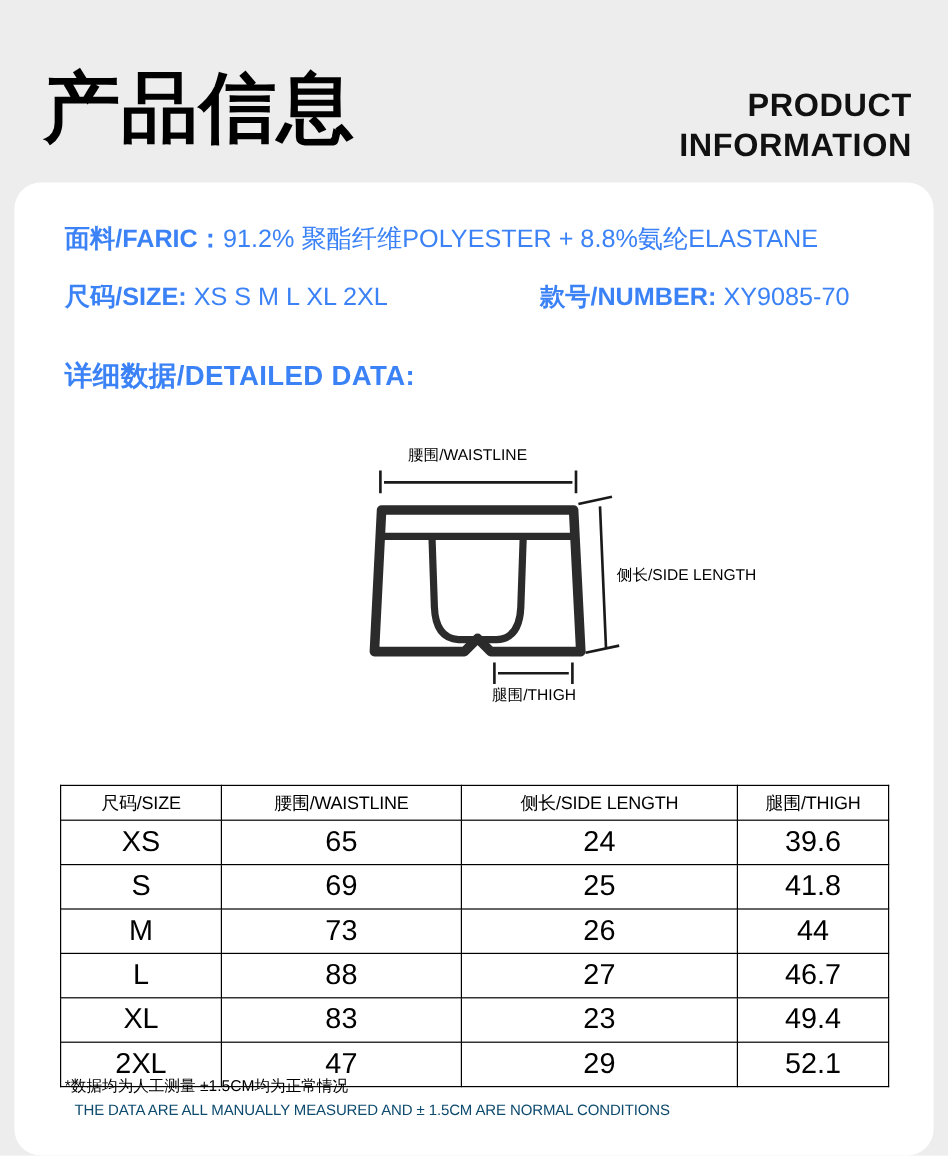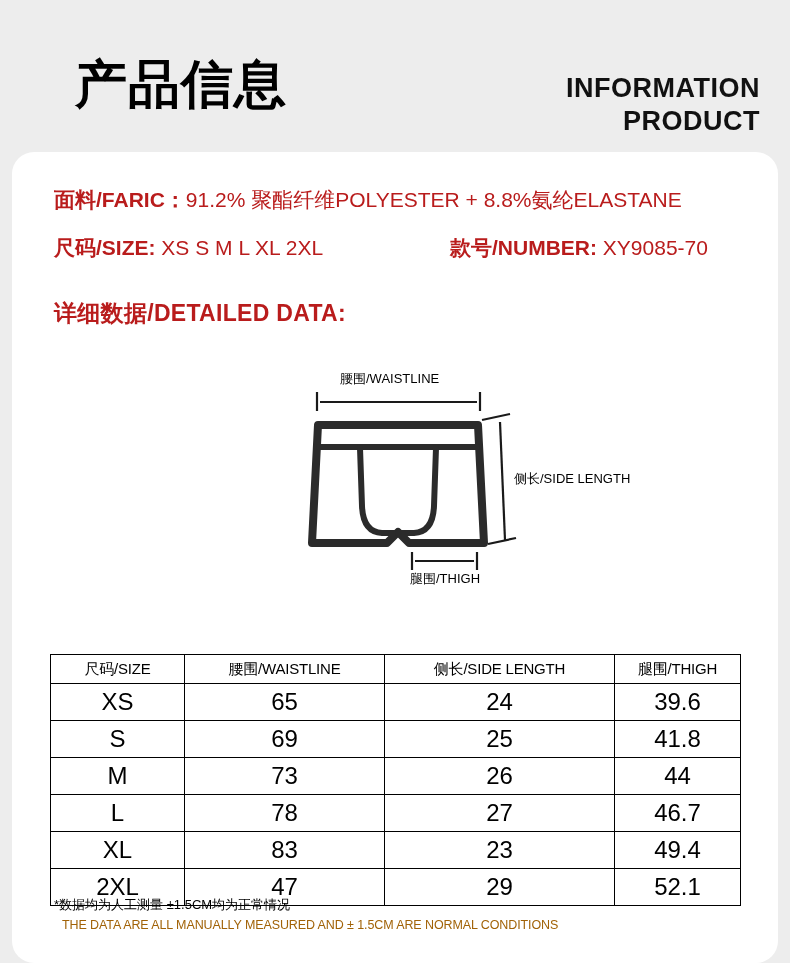--- a/index.html
+++ b/index.html
@@ -21,27 +21,26 @@
     position: absolute;
     left: 0; top: 0;
     width: 790px;
     height: 152px;
     background: #ededed;
   }
   .header-title {
     position: absolute;
     left: 36px;
     top: 58px;
-    font-size: 52px;
+    font-size: 64px;
     font-weight: bold;
     letter-spacing: 1px;
     line-height: 1;
     color: #000;
     white-space: nowrap;
-    margin-left: 39px;
   }
   .header-en {
     position: absolute;
     right: 30px;
     top: 72px;
     text-align: right;
     font-size: 27px;
     font-weight: bold;
     line-height: 1.22;
     letter-spacing: 0.5px;
@@ -59,21 +58,21 @@
     background: #ffffff;
     border-radius: 22px 22px 22px 22px;
   }
 
   
   .spec {
     position: absolute;
     white-space: nowrap;
     font-size: 21px;
     line-height: 1;
-    color: #b91c1c;
+    color: #3b82f6;
   }
   .spec .lbl { font-weight: bold; }
   .spec-fabric { left: 42px; top: 37px; }
   .spec-size   { left: 42px; top: 85px; }
   .spec-number { left: 438px; top: 85px; }
   .spec-detail {
     left: 42px; top: 150px;
     font-size: 23px;
     font-weight: bold;
     letter-spacing: 0.3px;
@@ -137,33 +136,33 @@
     font-size: 13px;
     line-height: 1.25;
     color: #000;
     white-space: nowrap;
   }
   .footnote-en {
     margin-top: 5px;
     margin-left: 8px;
     font-size: 12.5px;
     line-height: 1.25;
-    color: #a16207;
+    color: #0c4a6e;
     letter-spacing: -0.1px;
     white-space: nowrap;
   }
 </style>
 </head>
 <body>
 
 <div class="header">
   <div class="header-title">产品信息</div>
   <div class="header-en">
+    <span>PRODUCT</span>
     <span>INFORMATION</span>
-    <span>PRODUCT</span>
   </div>
 </div>
 
 <div class="panel">
 
   <div class="spec spec-fabric">
     <span class="lbl">面料/FARIC：</span><span>91.2% 聚酯纤维POLYESTER + 8.8%氨纶ELASTANE</span>
   </div>
 
   <div class="spec spec-size">
@@ -243,21 +242,21 @@
           <td>41.8</td>
         </tr>
         <tr>
           <td>M</td>
           <td>73</td>
           <td>26</td>
           <td>44</td>
         </tr>
         <tr>
           <td>L</td>
-          <td>78</td>
+          <td>88</td>
           <td>27</td>
           <td>46.7</td>
         </tr>
         <tr>
           <td>XL</td>
           <td>83</td>
           <td>23</td>
           <td>49.4</td>
         </tr>
         <tr>

